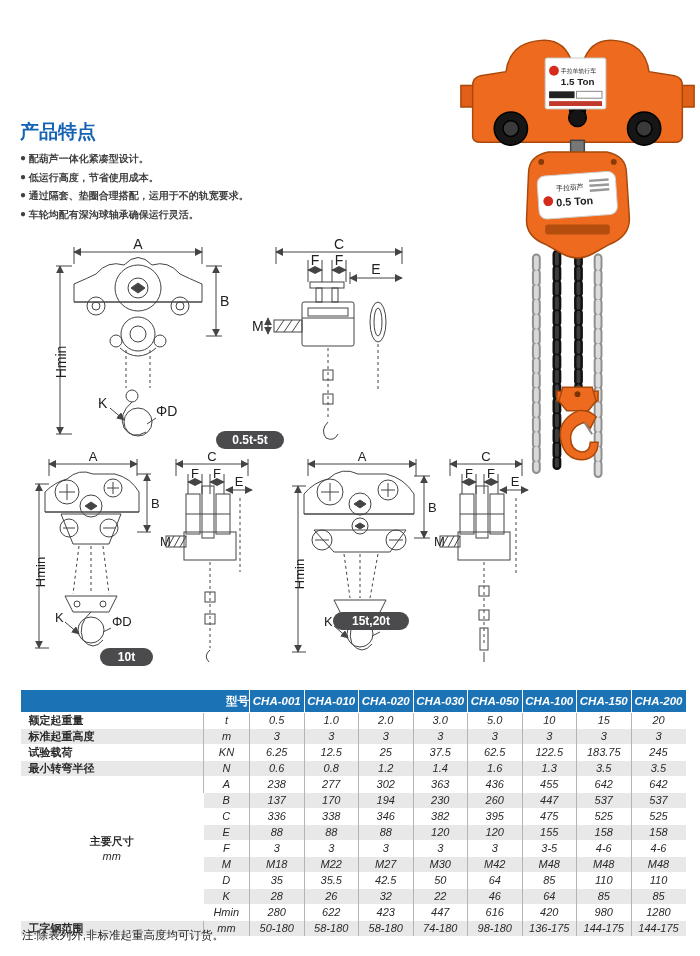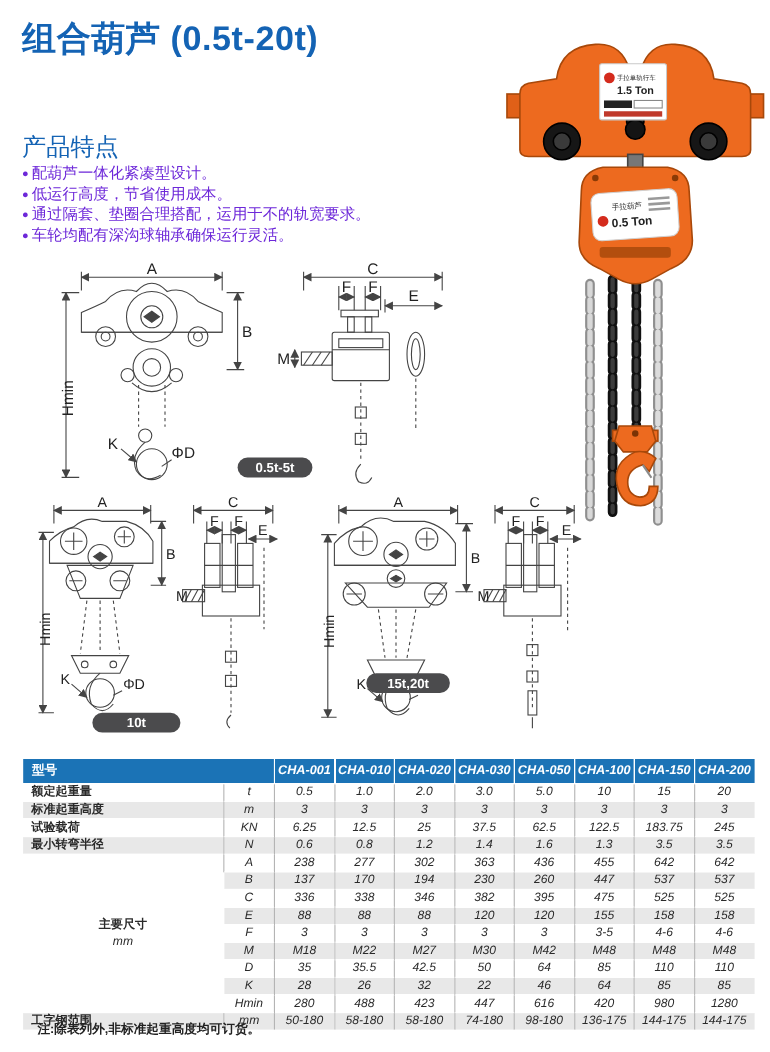--- a/index.html
+++ b/index.html
@@ -3,69 +3,68 @@
 <meta charset="utf-8">
 <style>
   html,body{margin:0;padding:0;background:#fff;}
   .page{position:relative;width:700px;height:956px;background:#ffffff;
         font-family:"Liberation Sans","DejaVu Sans",sans-serif;overflow:hidden;}
 
   .title-zh{position:absolute;left:20px;top:14px;font-size:31px;font-weight:bold;
             color:#1463b4;letter-spacing:.5px;}
   .title-en{position:absolute;left:20px;top:54px;font-size:30px;color:#414143;font-weight:400;}
 
-  .feat-head{position:absolute;left:20px;top:119px;font-size:22px;font-weight:normal;color:#1463b4;}
+  .feat-head{position:absolute;left:20px;top:119px;font-size:19px;font-weight:bold;color:#1463b4;}
   .features{position:absolute;left:20px;top:149px;margin:0;padding:0;list-style:none;}
-  .features li{font-size:14px;color:#6d28d9;font-weight:normal;line-height:17.5px;white-space:nowrap;}
+  .features li{font-size:10px;color:#404040;font-weight:bold;line-height:17.5px;white-space:nowrap;}
   .features li::before{content:"● ";font-size:10px;vertical-align:1px;}
 
   .badge{position:absolute;background:#4b4b4d;color:#fff;font-weight:bold;font-size:12px;
          text-align:center;border-radius:9px;height:18px;line-height:18px;}
-  #badge1{left:216px;top:416px;width:68px;}
-  #badge2{left:84px;top:648px;width:80px;}
+  #badge1{left:216px;top:431px;width:68px;}
+  #badge2{left:100px;top:648px;width:53px;}
   #badge3{left:333px;top:612px;width:76px;}
 
   .dwg{position:absolute;}
   #g1f{left:52px;top:238px;}  #g1s{left:246px;top:238px;}
   #g2f{left:33px;top:452px;}  #g2s{left:160px;top:452px;}
   #g3f{left:290px;top:452px;} #g3s{left:434px;top:452px;}
   #photo{left:455px;top:22px;}
 
   .dwg text{fill:#222;font-family:"Liberation Sans","DejaVu Sans",sans-serif;}
 
   .spec{position:absolute;left:20px;top:690px;width:665px;border-collapse:collapse;table-layout:fixed;}
   .spec col.c-label{width:183px}.spec col.c-unit{width:46px}.spec col.c-d{width:54.5px}
   .spec td{font-size:11px;text-align:center;padding:0;height:15px;line-height:15px;
            border-left:1px solid #b4b4b4;border-top:1px solid #fff;color:#2a2a2a;overflow:hidden;}
   .spec td:first-child{border-left:none;}
   .spec tr.head td{background:#1b73b6;color:#fff;font-style:italic;font-weight:bold;
                    height:22px;line-height:22px;border-left:1px solid #fff;border-top:none;font-size:11.5px;}
-  .spec tr.head td.model{text-align:left;padding-left:8px;font-style:normal;}
+  .spec tr.head td.model{text-align:right;padding-left:8px;font-style:normal;}
   .spec tr.stripe td{background:#e8e8e8;}
   .spec tr.plain td{background:#fff;}
   .spec td.lbl{text-align:left;padding-left:8px;font-weight:bold;margin-left:14px;}
   .spec td.unit,.spec td.val{font-style:italic;}
   .spec td.merge{background:#fff !important;font-weight:bold;vertical-align:middle;}
   .spec td.merge .mm{font-style:italic;font-weight:normal;}
-  .note{position:absolute;left:34px;top:928px;font-size:11.5px;font-weight:bold;color:#222;}
+  .note{position:absolute;left:22px;top:928px;font-size:11.5px;font-weight:normal;color:#222;}
 </style>
 </head>
 <body>
 
 <div class="page">
 
   <svg width="0" height="0" style="position:absolute">
     <defs>
       <marker id="arw" viewBox="0 0 10 10" refX="9" refY="5" markerWidth="8" markerHeight="8" orient="auto-start-reverse" markerUnits="userSpaceOnUse">
         <path d="M0,0 L10,5 L0,10 z" fill="#444"></path>
       </marker>
     </defs>
   </svg>
 
-  <div class="title-zh">组合葫芦 (0.5t-20t)</div>
 
   <div class="feat-head">产品特点</div>
   <ul class="features">
     <li>配葫芦一体化紧凑型设计。</li>
     <li>低运行高度，节省使用成本。</li>
     <li>通过隔套、垫圈合理搭配，运用于不的轨宽要求。</li>
     <li>车轮均配有深沟球轴承确保运行灵活。</li>
   </ul>
 
   <svg id="photo" class="dwg" width="245" height="465" viewBox="0 0 250 465">
@@ -546,21 +545,21 @@
           <td class="val">32</td>
           <td class="val">22</td>
           <td class="val">46</td>
           <td class="val">64</td>
           <td class="val">85</td>
           <td class="val">85</td>
         </tr>
         <tr class="plain">
           <td class="unit">Hmin</td>
           <td class="val">280</td>
-          <td class="val">488</td>
+          <td class="val">622</td>
           <td class="val">423</td>
           <td class="val">447</td>
           <td class="val">616</td>
           <td class="val">420</td>
           <td class="val">980</td>
           <td class="val">1280</td>
         </tr>
         <tr class="stripe">
           <td class="lbl">工字钢范围</td>
           <td class="unit">mm</td>

